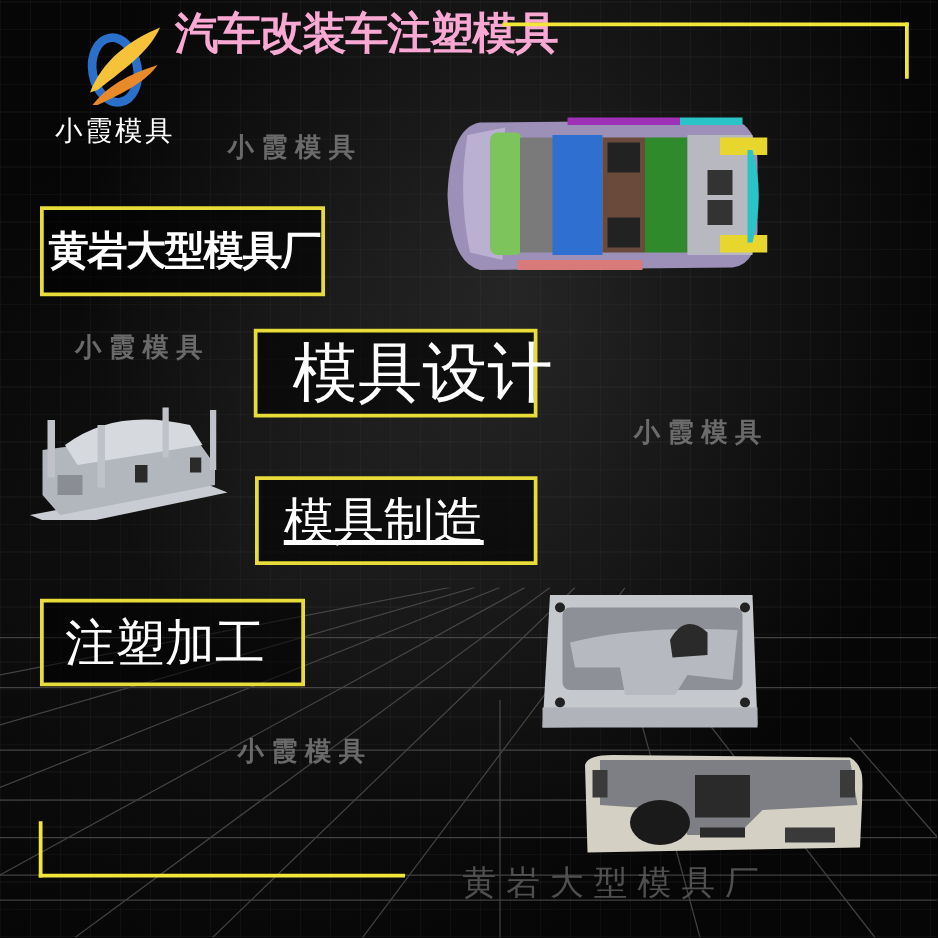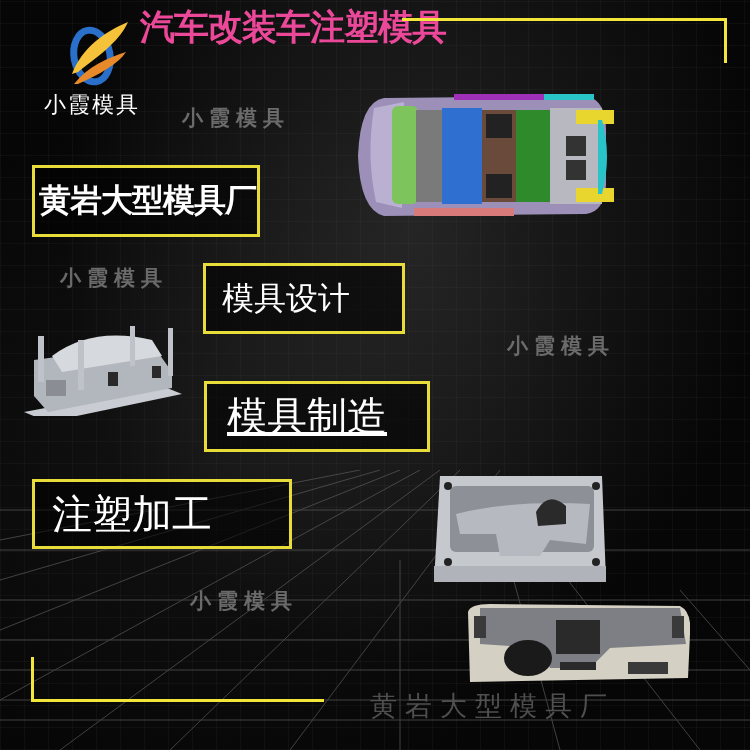--- a/index.html
+++ b/index.html
@@ -13,37 +13,37 @@
     background:
       radial-gradient(ellipse at 55% 30%, rgba(90,90,90,0.35), rgba(0,0,0,0) 60%),
       radial-gradient(ellipse at 30% 60%, rgba(60,60,60,0.25), rgba(0,0,0,0) 55%),
       repeating-linear-gradient(90deg, rgba(255,255,255,0.035) 0 1px, transparent 1px 24px),
       repeating-linear-gradient(0deg, rgba(255,255,255,0.03) 0 1px, transparent 1px 22px),
       #060606;
   }
   .floor { position:absolute; left:0; top:470px; width:750px; height:280px; }
   .abs { position:absolute; }
   .title {
-    left:140px; top:4px; font-size:35px; font-weight:bold; color:#ec4899;
+    left:140px; top:4px; font-size:35px; font-weight:bold; color:#f9a8d4;
     letter-spacing:-1px; white-space:nowrap; line-height:46px;
   }
   .logo-text { left:44px; top:90px; font-size:22px; color:#fff; letter-spacing:2px;
     font-family:"DejaVu Serif", serif; white-space:nowrap; }
   .frame-tr { left:402px; top:18px; width:322px; height:42px;
     border-top:3px solid #f2e63a; border-right:3px solid #f2e63a; }
   .frame-bl { left:31px; top:657px; width:290px; height:42px;
     border-left:3px solid #f2e63a; border-bottom:3px solid #f2e63a; }
   .box {
     position:absolute; border:3px solid #e8dc3a; background:rgba(0,0,0,0.55);
     color:#fff; display:flex; align-items:center; box-sizing:border-box; white-space:nowrap;
   }
   .box.b1 { left:32px; top:165px; width:228px; height:72px; font-size:32px; font-weight:bold; padding-left:4px; letter-spacing:-1px; }
-  .box.b2 { left:203px; top:263px; width:202px; height:71px; font-size:32px; padding-left:16px; }
+  .box.b2 { left:203px; top:263px; width:227px; height:71px; font-size:52px; padding-left:28px; }
   .box.b3 { left:204px; top:381px; width:226px; height:71px; font-size:40px; padding-left:20px;text-decoration:underline; }
-  .box.b4 { left:32px; top:479px; width:260px; height:70px; font-size:40px; padding-left:17px; }
+  .box.b4 { left:32px; top:479px; width:212px; height:70px; font-size:40px; padding-left:17px; }
   .wm { position:absolute; color:#7a7a7a; font-weight:bold; font-size:21px; letter-spacing:6px;
     font-family:"DejaVu Serif", serif; white-space:nowrap; opacity:0.85; }
   .wm.big { font-size:27px; letter-spacing:8px; color:#5c5c5c; font-weight:normal; }
 </style>
 </head>
 <body>
 
 <div class="bg"></div>
 
 <svg class="floor" viewBox="0 0 750 280" preserveAspectRatio="none">

